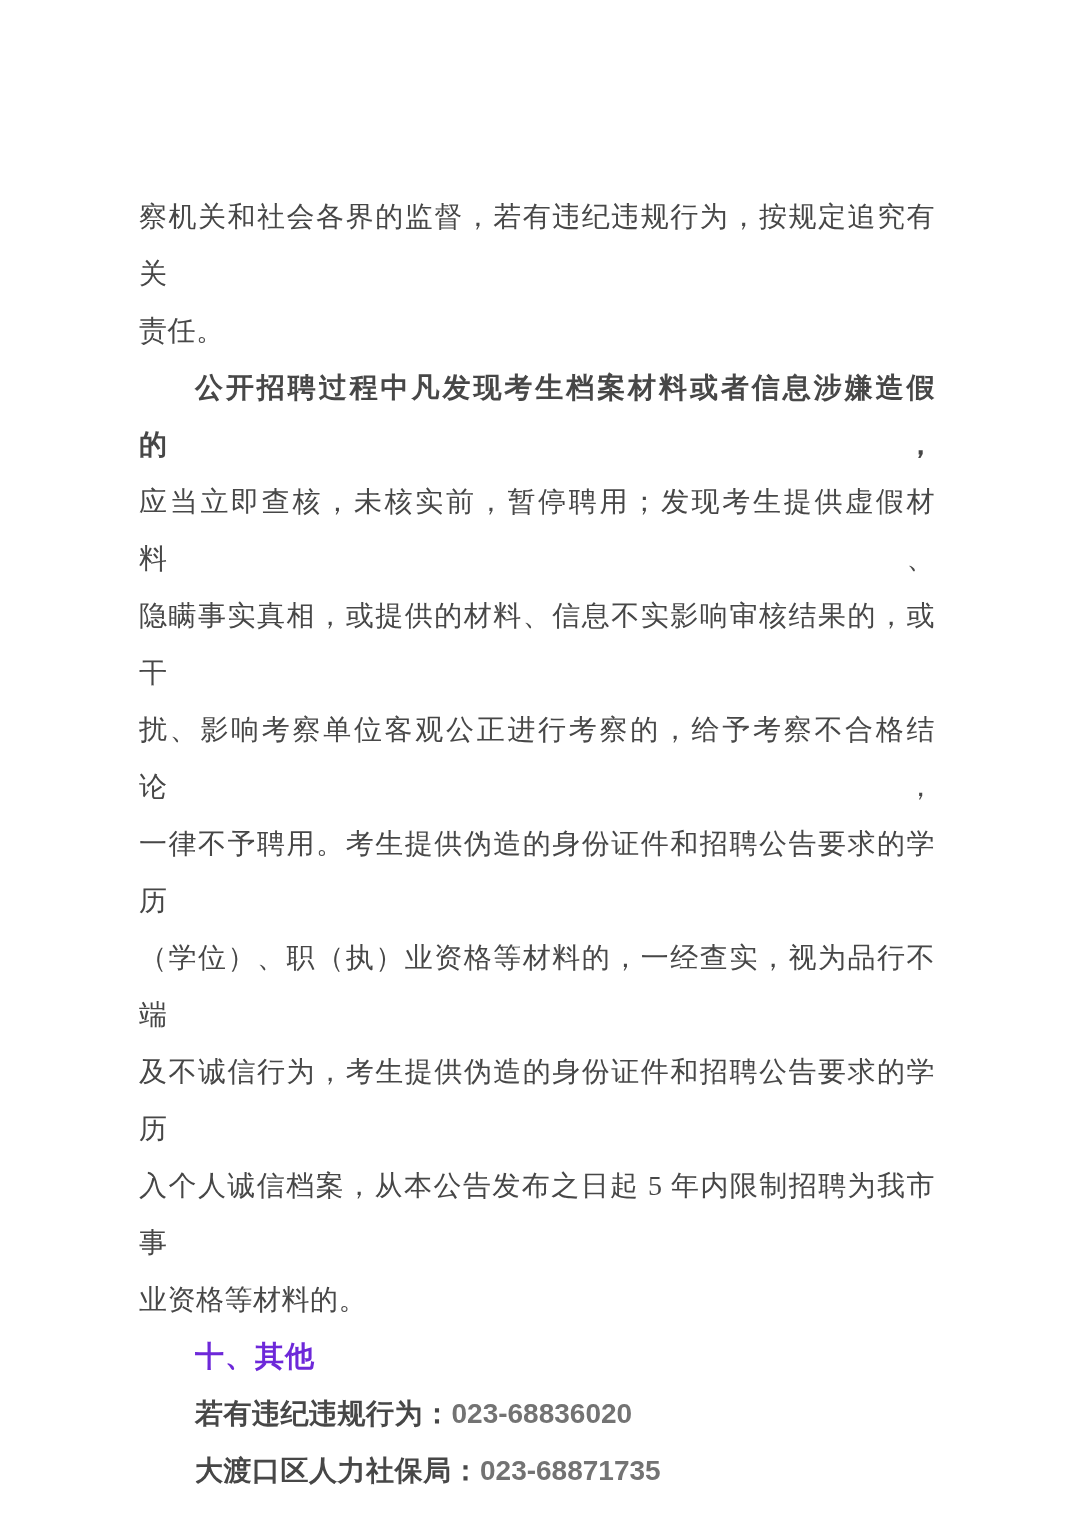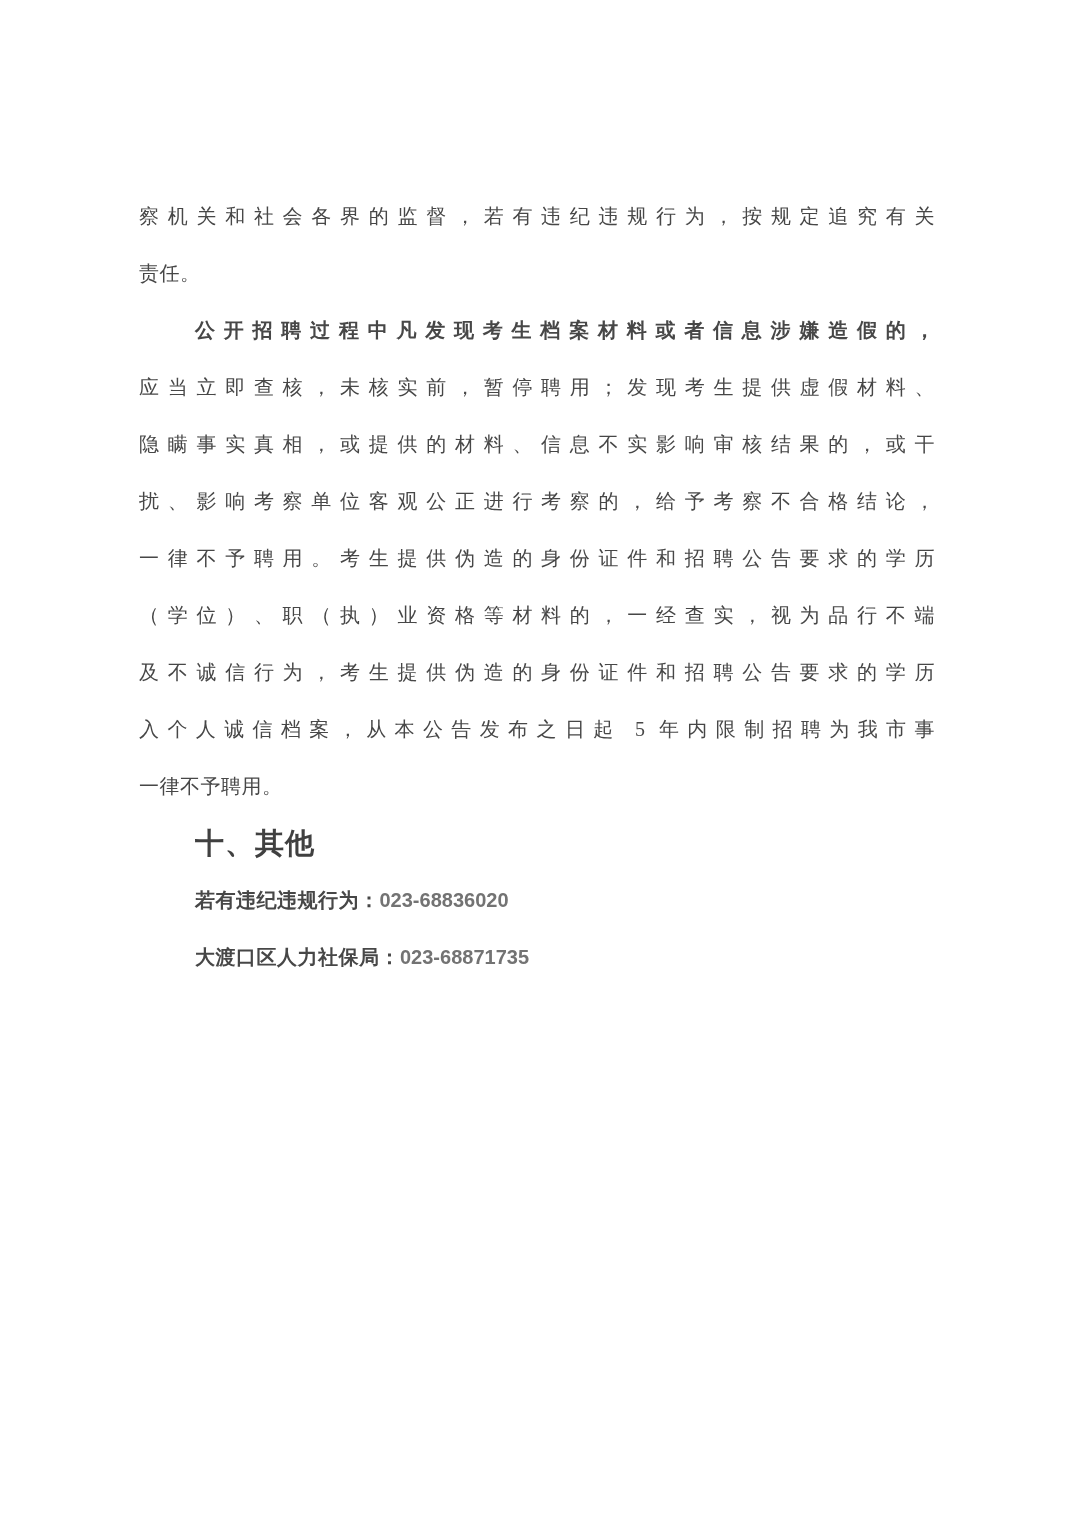--- a/index.html
+++ b/index.html
@@ -14,41 +14,41 @@
     margin: 0 auto;
     background: #ffffff;
     box-sizing: border-box;
     padding: 188px 139px 0 139px;
     overflow: hidden;
     font-family: "Liberation Serif", "DejaVu Serif", serif;
   }
   .ln {
     min-height: 57px;
     line-height: 57px;
-    font-size: 20px;
+    font-size: 28px;
     color: #474747;
     white-space: normal;
     letter-spacing: 0.5px;
   }
   
   .j {
     text-align: justify;
     text-align-last: justify;
     text-justify: inter-character;
   }
   
   .ind {
     text-indent: 56px;
     font-weight: bold;
   }
   .heading {
     font-family: "Liberation Sans", "DejaVu Sans", sans-serif;
     font-weight: bold;
     font-size: 29px;
-    color: #404040;
+    color: #6d28d9;
     letter-spacing: 1px;
   }
   .digits {
     font-family: "Liberation Sans", "DejaVu Sans", sans-serif;
     color: #737373;
     letter-spacing: 0;
   }
 </style>
 </head>
 <body>
@@ -59,21 +59,21 @@
   <div class="ln">责任。</div>
 
   <div class="ln j ind">公开招聘过程中凡发现考生档案材料或者信息涉嫌造假的，</div>
   <div class="ln j">应当立即查核，未核实前，暂停聘用；发现考生提供虚假材料、</div>
   <div class="ln j">隐瞒事实真相，或提供的材料、信息不实影响审核结果的，或干</div>
   <div class="ln j">扰、影响考察单位客观公正进行考察的，给予考察不合格结论，</div>
   <div class="ln j">一律不予聘用。考生提供伪造的身份证件和招聘公告要求的学历</div>
   <div class="ln j">（学位）、职（执）业资格等材料的，一经查实，视为品行不端</div>
   <div class="ln j">及不诚信行为，考生提供伪造的身份证件和招聘公告要求的学历</div>
   <div class="ln j">入个人诚信档案，从本公告发布之日起 5 年内限制招聘为我市事</div>
-  <div class="ln">一律不予聘用。</div>
+  <div class="ln">业资格等材料的。</div>
 
   <div class="ln heading ind">十、其他</div>
 
 
   <div class="ln ind">
     <span>若有违纪违规行为：</span><span class="digits">023-68836020</span>
   </div>
   <div class="ln ind">
     <span>大渡口区人力社保局：</span><span class="digits">023-68871735</span>
   </div>

